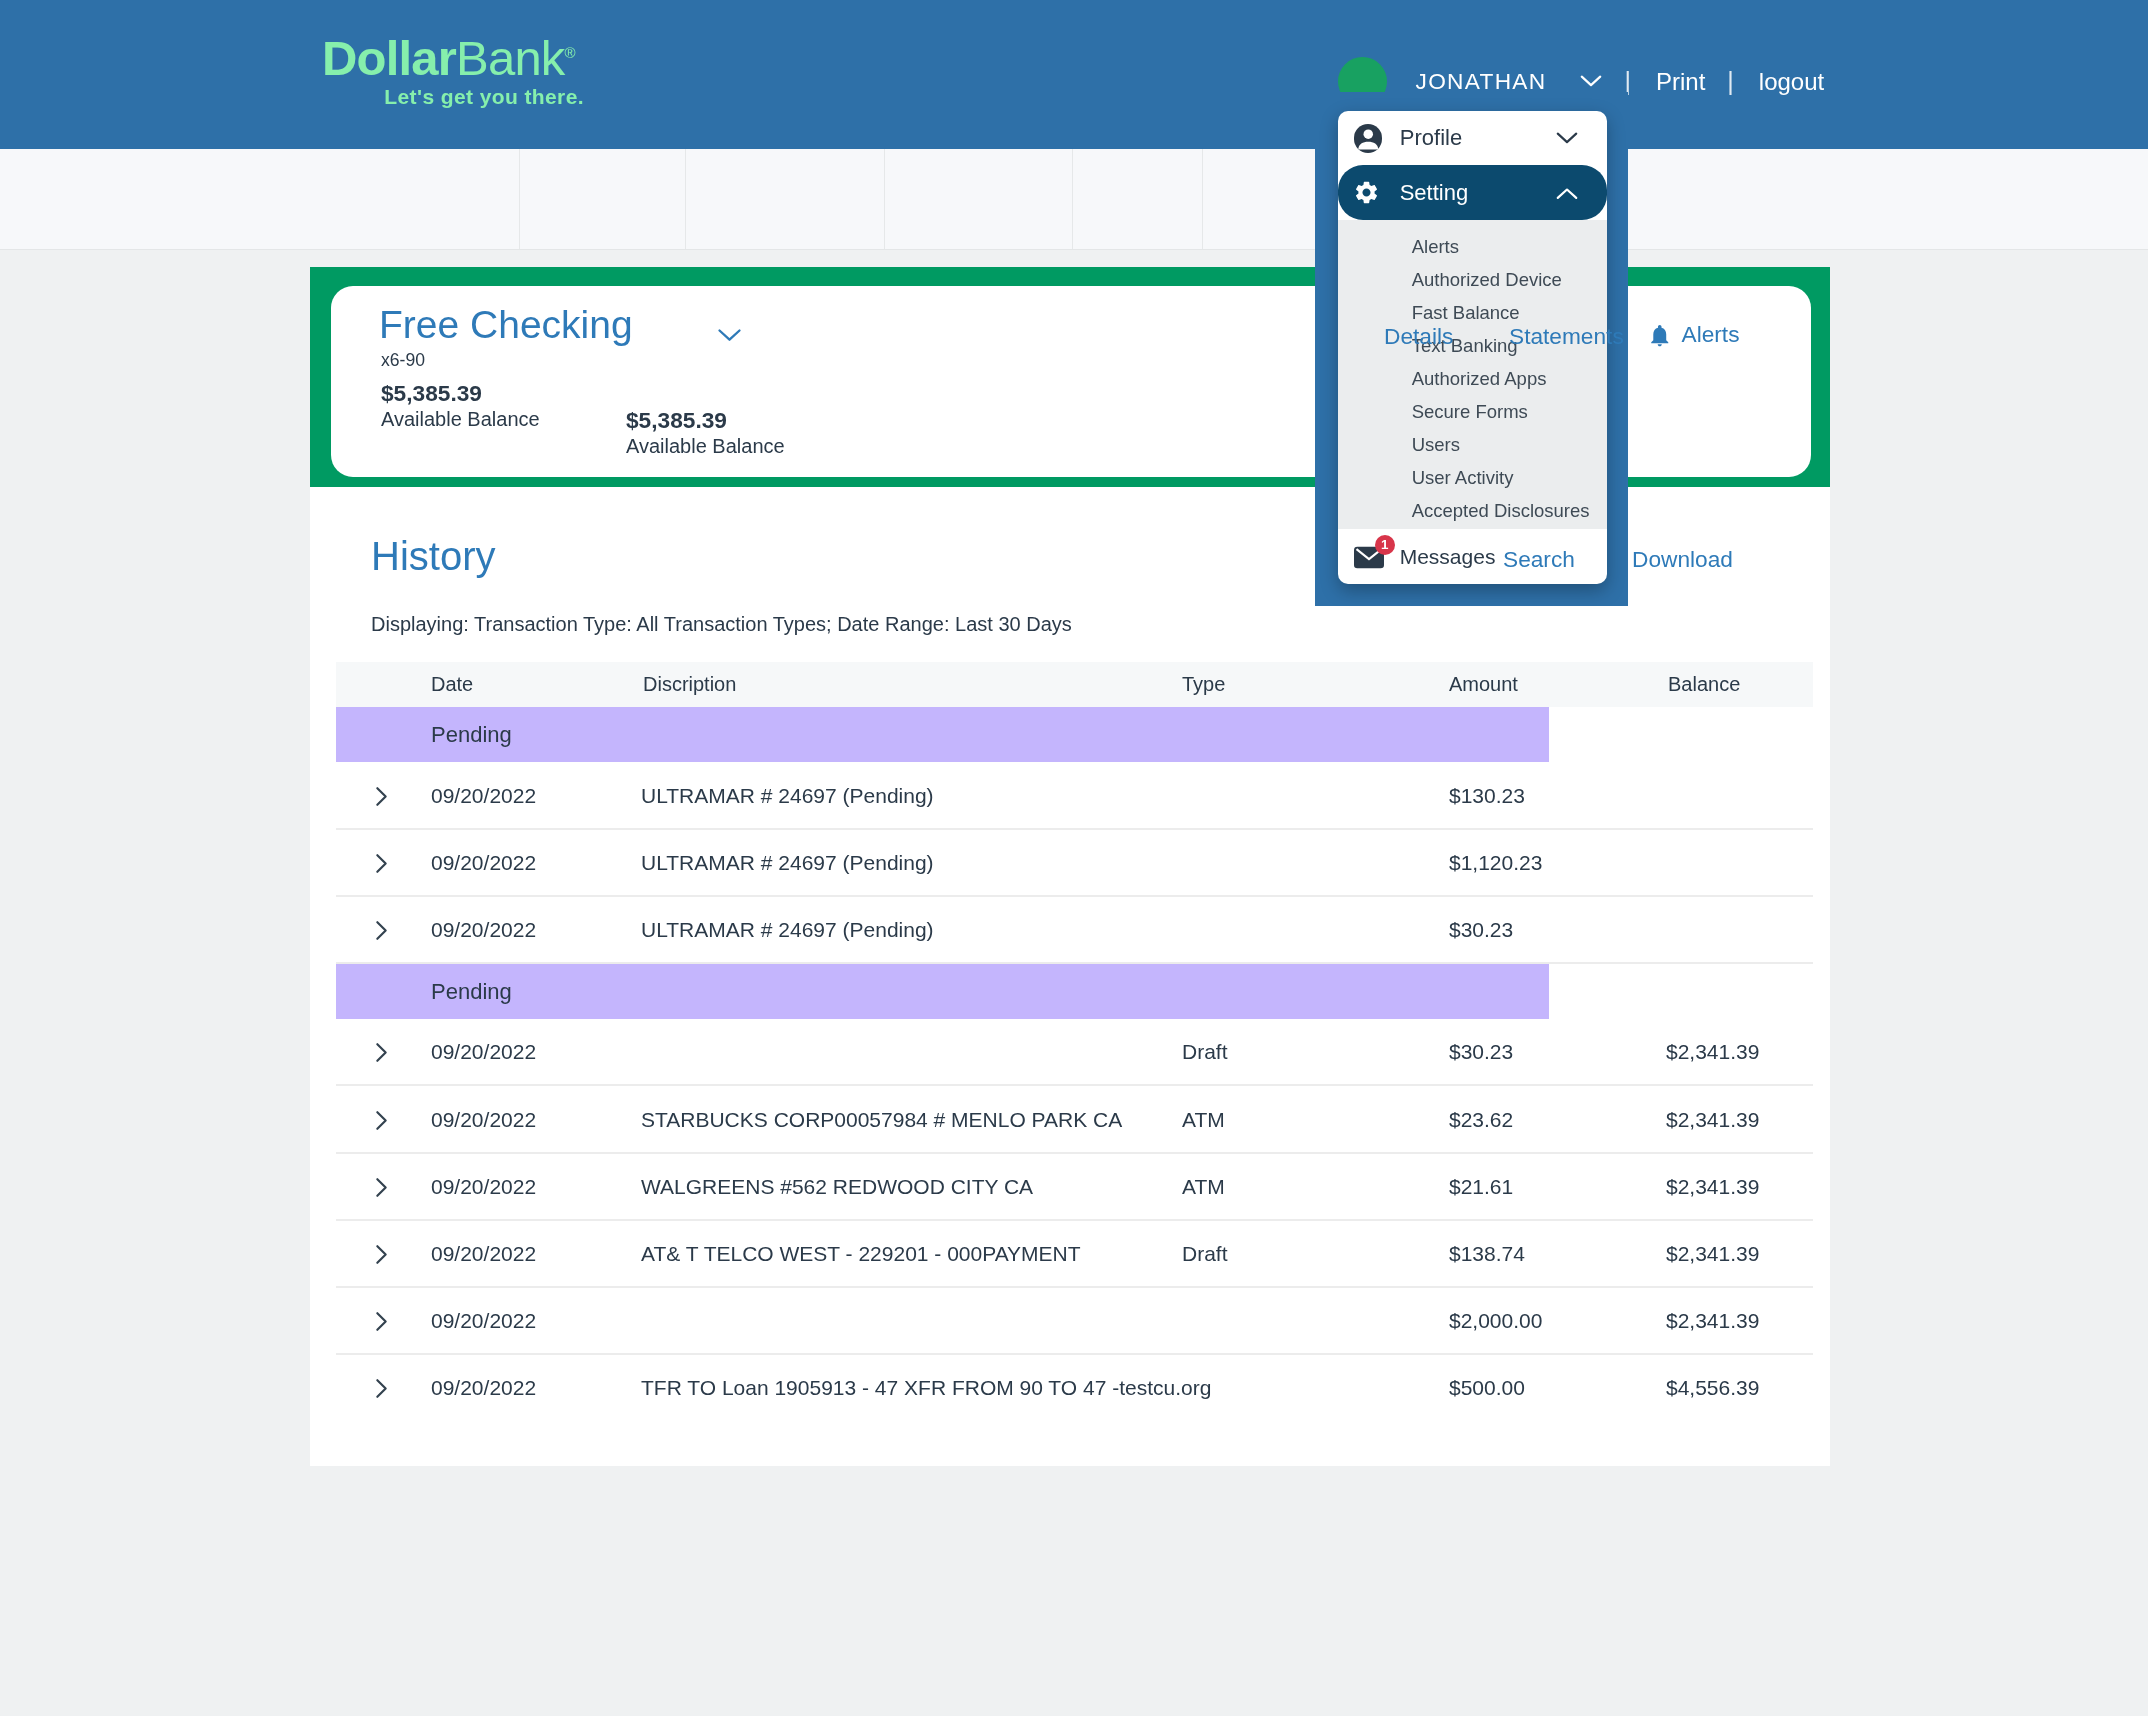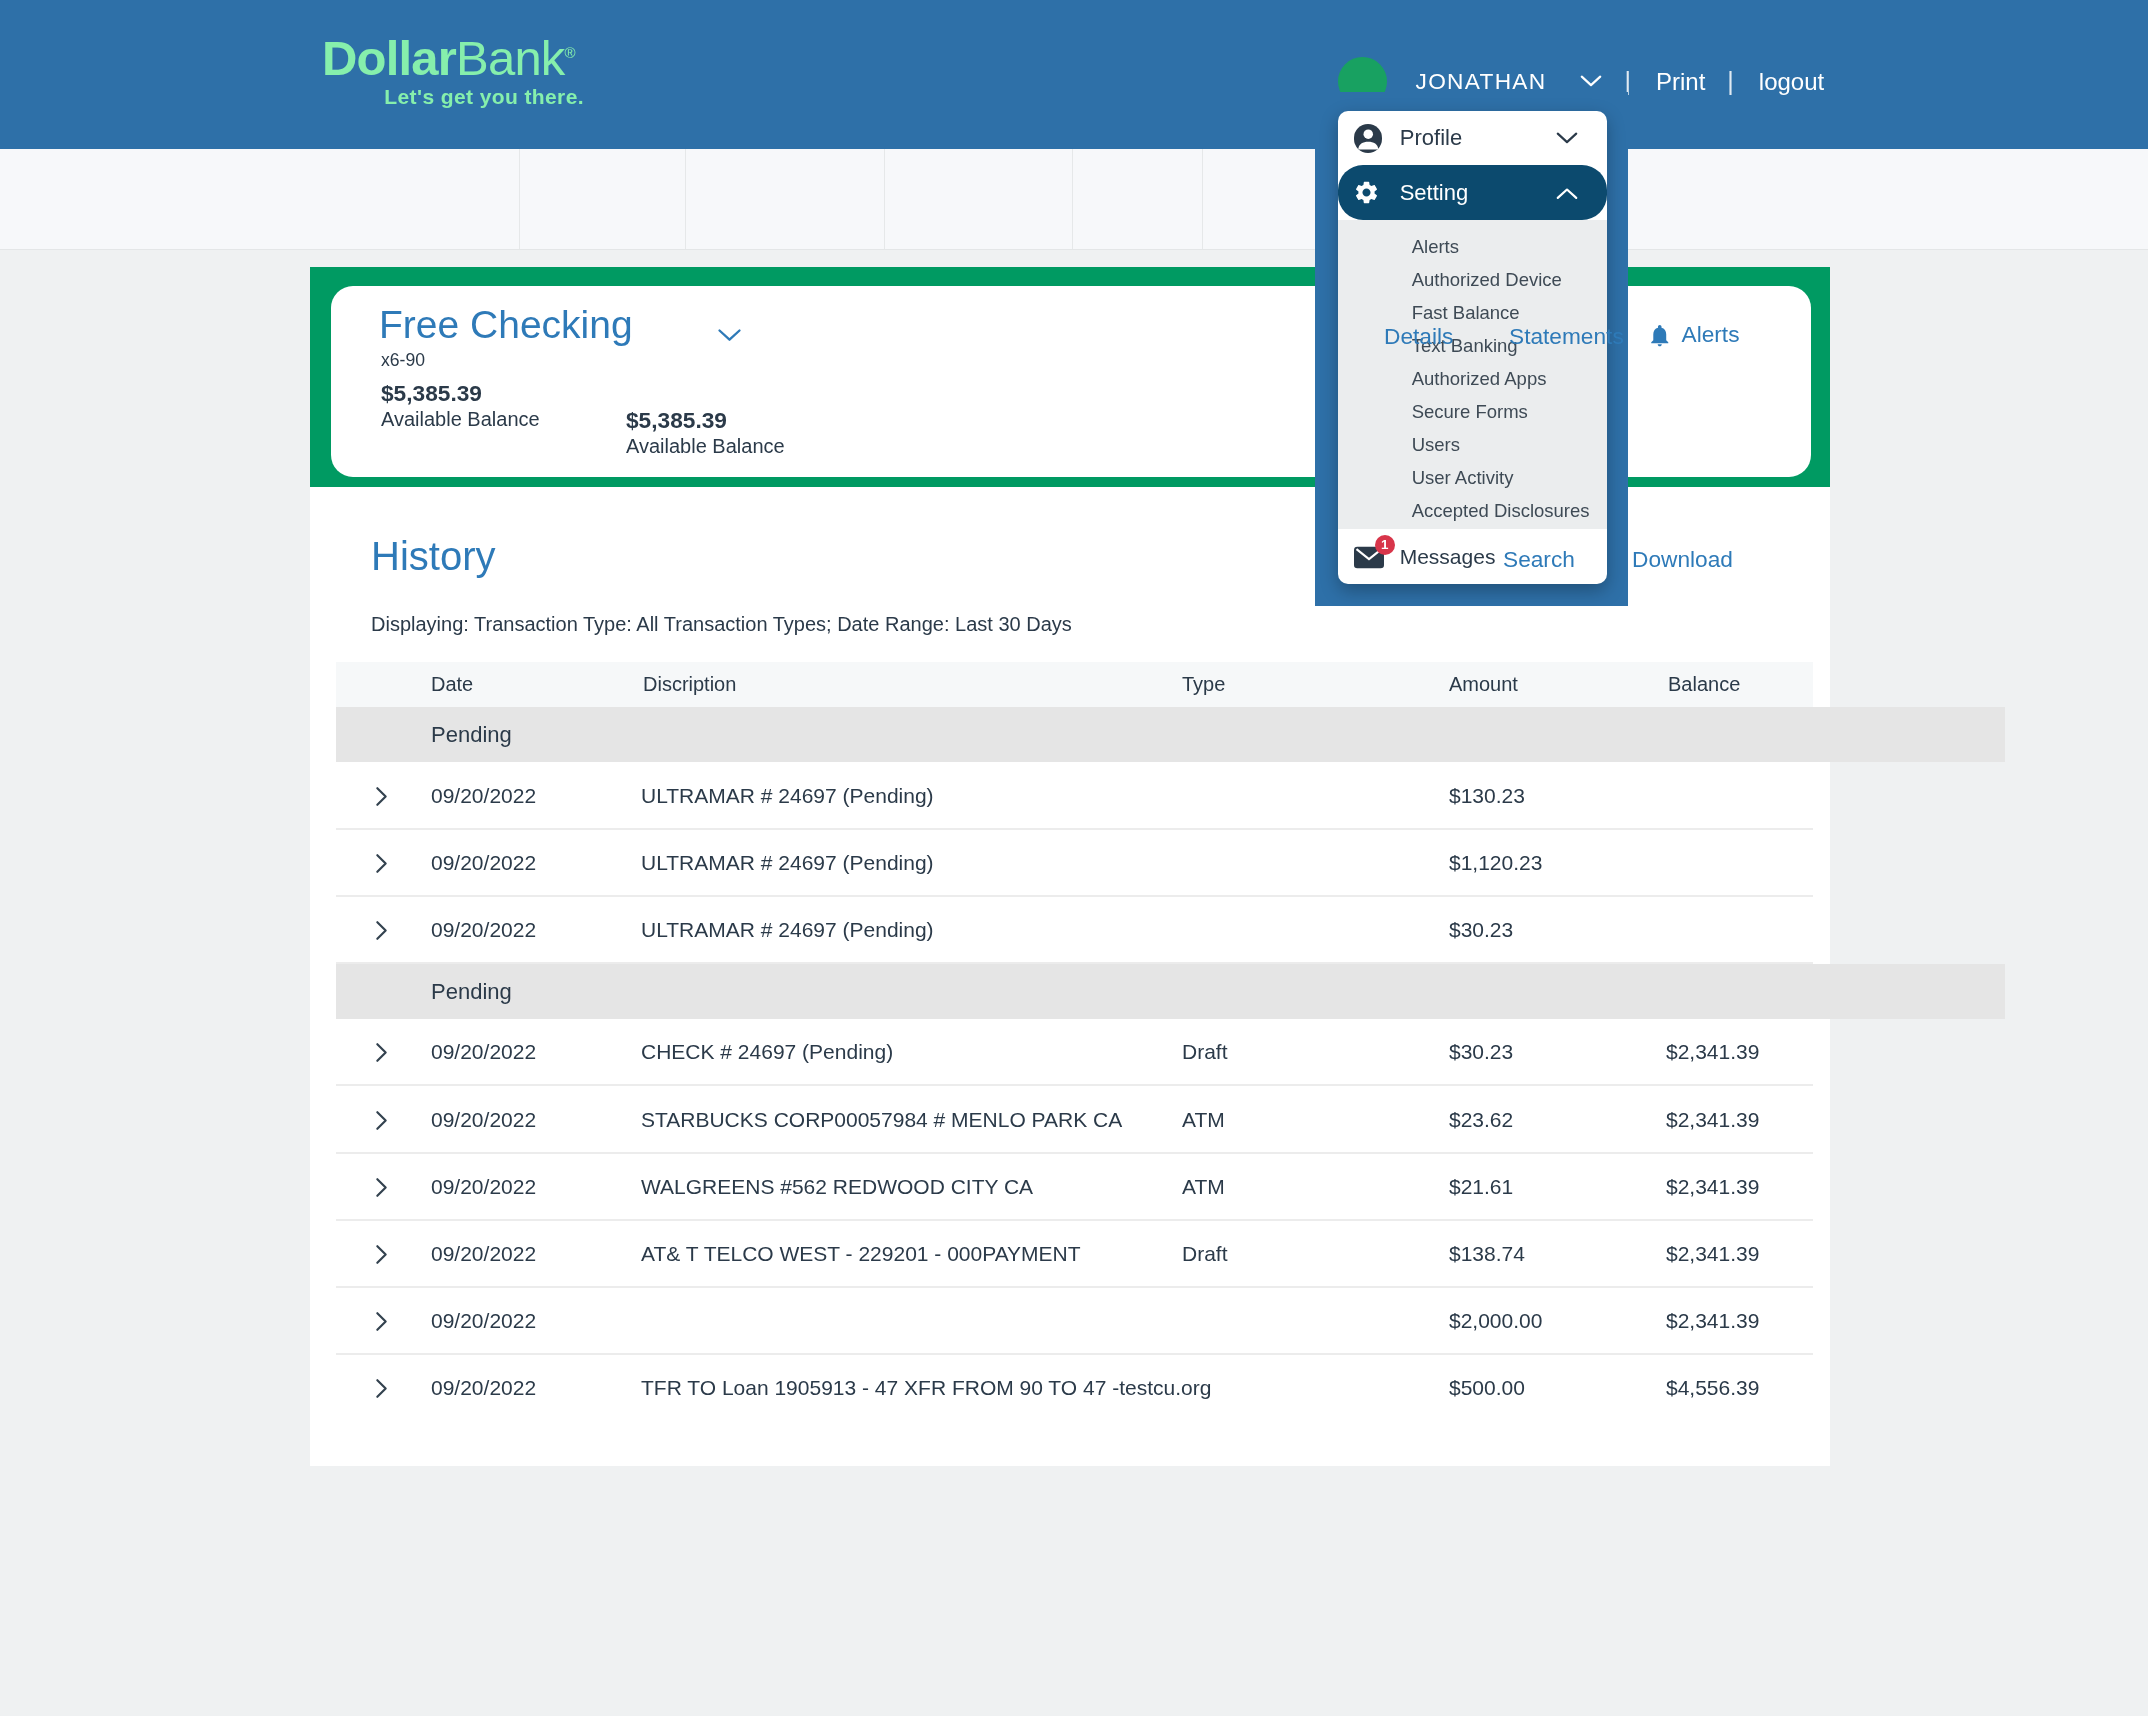--- a/index.html
+++ b/index.html
@@ -68,21 +68,21 @@
   .row-messages .menu-label { margin-left:15px; font-size:21px; }
   
   .history-card { position:absolute; left:310px; top:487px; width:1520px; height:979px; background:#fff; }
   .hist-title { position:absolute; left:61px; top:45px; font-size:40px; line-height:49px; color:#2e7ab8; font-weight:400; }
   .hist-search { position:absolute; left:1193px; top:59px; z-index:70; }
   .hist-download { position:absolute; left:1322px; top:59px; z-index:70; }
   .hist-displaying { position:absolute; left:61px; top:126px; font-size:20px; }
   .h-table { position:absolute; left:26px; top:175px; width:1477px; }
   .thead { position:absolute; left:0; top:0; width:1477px; height:45px; background:#f6f8f9; }
   .th { position:absolute; top:0; line-height:45px; font-size:20px; color:#2b3a49; }
-  .band { position:absolute; left:0; width:1669px; height:55px; background:#e5e5e5; }
+  .band { position:absolute; left:0; width:1213px; height:55px; background:#c4b5fd; }
   .band-lbl { position:absolute; left:95px; line-height:55px; font-size:22px; }
   .t-row { position:absolute; left:0; width:1477px; height:67px; border-bottom:2.5px solid #ececec; background:#fff; }
   .t-row.last { border-bottom:none; }
   .t-cell { position:absolute; top:0; line-height:65px; font-size:21px; color:#2b3a49; white-space:nowrap; }
   .cell-date { left:95px; }
   .cell-desc { left:305px; }
   .cell-type { left:846px; }
   .cell-amt { left:1113px; }
   .cell-bal { left:1330px; }
   .row-chev { position:absolute; left:38px; top:21px; }
@@ -229,21 +229,20 @@
 
     <div class="band" style="top:302px">
       <div class="band-lbl">Pending</div>
     </div>
 
     <div class="t-row" style="top:357px">
       <svg class="row-chev" width="15" height="25" viewBox="0 0 18 30">
           <polyline points="4,5 14,15 4,25" fill="none" stroke="#33424f" stroke-width="2.6" stroke-linecap="round" stroke-linejoin="round"></polyline>
         </svg>
       <div class="t-cell cell-date">09/20/2022</div>
-      <div class="t-cell cell-desc">CHECK # 24697 (Pending)</div>
       <div class="t-cell cell-type">Draft</div>
       <div class="t-cell cell-amt">$30.23</div>
       <div class="t-cell cell-bal">$2,341.39</div>
     </div>
     <div class="t-row" style="top:425px">
       <svg class="row-chev" width="15" height="25" viewBox="0 0 18 30">
           <polyline points="4,5 14,15 4,25" fill="none" stroke="#33424f" stroke-width="2.6" stroke-linecap="round" stroke-linejoin="round"></polyline>
         </svg>
       <div class="t-cell cell-date">09/20/2022</div>
       <div class="t-cell cell-desc">STARBUCKS CORP00057984 # MENLO PARK CA</div>

